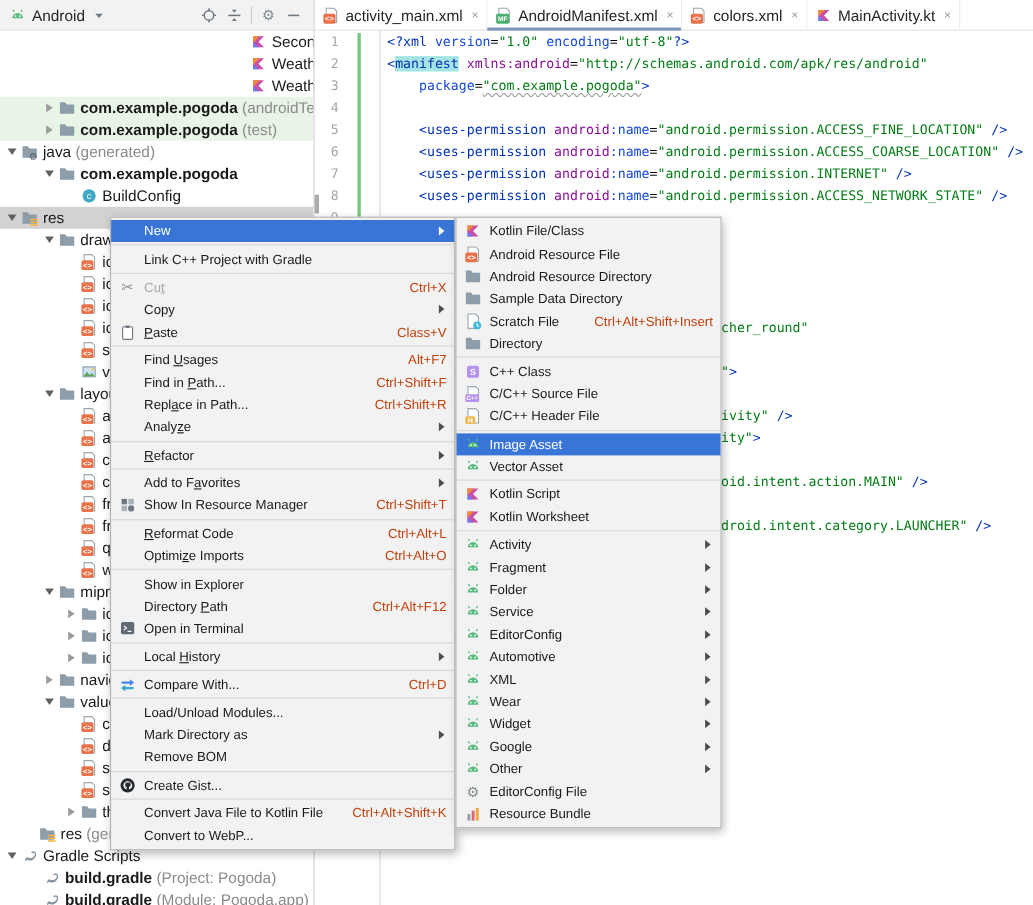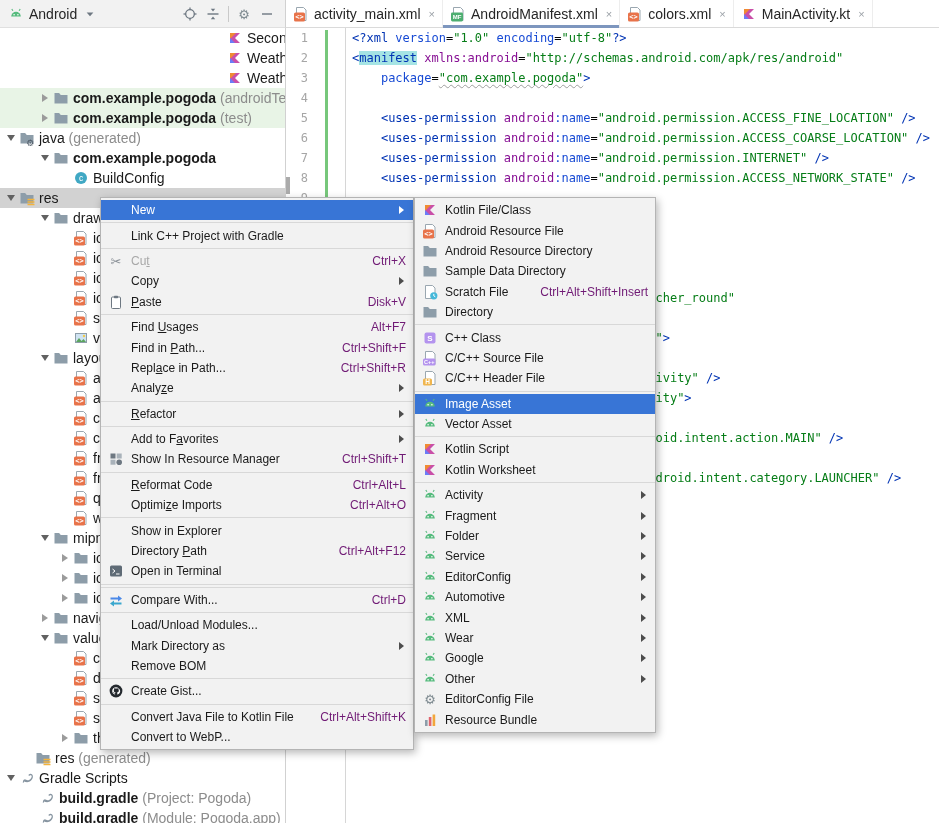--- a/index.html
+++ b/index.html
@@ -56,21 +56,21 @@
   .s-valw{color:var(--xml-val);text-decoration:underline wavy 1px #9E9E9E;text-underline-offset:2px;}
 
   
   .menu{position:absolute;background:#F2F2F2;border:1px solid #B4B4B4;box-sizing:border-box;
         box-shadow:2px 3px 8px rgba(0,0,0,.28);padding:2px 0;}
   #ctx{left:100px;top:197px;width:314px;z-index:10;}
   #sub{left:414px;top:197px;width:242px;z-index:11;}
   .mrow{height:20.4px;display:flex;align-items:center;font-size:12px;color:#1A1A1A;padding-right:7px;}
   .micon{margin-left:7px;}
   .mlabel{margin-left:7px;white-space:nowrap;}
-  .msc{margin-left:auto;color:#701a75;font-size:12px;white-space:nowrap;}
+  .msc{margin-left:auto;color:#c2410c;font-size:12px;white-space:nowrap;}
   .marr{width:0;height:0;border-top:4px solid transparent;border-bottom:4px solid transparent;
         border-left:5px solid #4D4D4D;margin-left:auto;margin-right:2px;flex:none;}
   .mrow.sel{background:var(--accent);color:#fff;}
   .mrow.sel .marr{border-left-color:#fff;}
   .mrow.dis{color:#A8A8A8;}
   .msep{height:1px;background:#D8D8D8;margin:2px 0;}
 </style>
 </head>
 <body>
 
@@ -718,21 +718,21 @@
       <span class="marr"></span>
     </div>
     <div class="mrow">
       <span class="icn micon">
         <svg width="16" height="16" viewBox="0 0 16 16">
           <rect x="3.5" y="3" width="9" height="11.5" rx="1" fill="#fff" stroke="#6E7882"></rect>
           <rect x="6" y="1.8" width="4" height="2.4" rx=".6" fill="#6E7882"></rect>
         </svg>
       </span>
       <span class="mlabel"><u>P</u>aste</span>
-      <span class="msc">Disk+V</span>
+      <span class="msc">Class+V</span>
     </div>
     <div class="msep"></div>
     <div class="mrow">
       <span class="icn micon"></span>
       <span class="mlabel">Find <u>U</u>sages</span>
       <span class="msc">Alt+F7</span>
     </div>
     <div class="mrow">
       <span class="icn micon"></span>
       <span class="mlabel">Find in <u>P</u>ath...</span>
@@ -797,20 +797,25 @@
       <span class="icn micon">
         <svg width="16" height="16" viewBox="0 0 16 16">
           <rect x="2" y="2.5" width="12" height="11" rx="1.5" fill="#5F6B76"></rect>
           <path d="M4.5 6l2.5 2-2.5 2" stroke="#fff" fill="none"></path>
           <line x1="8" y1="11" x2="11.5" y2="11" stroke="#fff"></line>
         </svg>
       </span>
       <span class="mlabel">Open in Terminal</span>
     </div>
     <div class="msep"></div>
+    <div class="mrow">
+      <span class="icn micon"></span>
+      <span class="mlabel">Local <u>H</u>istory</span>
+      <span class="marr"></span>
+    </div>
     <div class="msep"></div>
     <div class="mrow">
       <span class="icn micon">
         <svg width="16" height="16" viewBox="0 0 16 16">
           <path d="M2.5 5.5h7.5V3.4L14 6.5l-4 3.1V7.5H2.5z" fill="#4A88E8"></path>
           <path d="M13.5 10.5H6V8.4L2 11.5l4 3.1v-2.1h7.5z" fill="#3AA7CE"></path>
         </svg>
       </span>
       <span class="mlabel">Compare With...</span>
       <span class="msc">Ctrl+D</span>
@@ -1090,20 +1095,33 @@
     <div class="mrow">
       <span class="icn micon">
         <svg width="16" height="16" viewBox="0 0 16 16">
           <path d="M3.2 10.6a4.8 4.8 0 0 1 9.6 0z" fill="#57BB7E"></path>
           <line x1="4.9" y1="4.8" x2="3.8" y2="3" stroke="#57BB7E" stroke-width="1.1"></line>
           <line x1="11.1" y1="4.8" x2="12.2" y2="3" stroke="#57BB7E" stroke-width="1.1"></line>
           <circle cx="6.1" cy="8.7" r=".8" fill="#fff"></circle>
           <circle cx="9.9" cy="8.7" r=".8" fill="#fff"></circle>
         </svg>
       </span>
+      <span class="mlabel">Widget</span>
+      <span class="marr"></span>
+    </div>
+    <div class="mrow">
+      <span class="icn micon">
+        <svg width="16" height="16" viewBox="0 0 16 16">
+          <path d="M3.2 10.6a4.8 4.8 0 0 1 9.6 0z" fill="#57BB7E"></path>
+          <line x1="4.9" y1="4.8" x2="3.8" y2="3" stroke="#57BB7E" stroke-width="1.1"></line>
+          <line x1="11.1" y1="4.8" x2="12.2" y2="3" stroke="#57BB7E" stroke-width="1.1"></line>
+          <circle cx="6.1" cy="8.7" r=".8" fill="#fff"></circle>
+          <circle cx="9.9" cy="8.7" r=".8" fill="#fff"></circle>
+        </svg>
+      </span>
       <span class="mlabel">Google</span>
       <span class="marr"></span>
     </div>
     <div class="mrow">
       <span class="icn micon">
         <svg width="16" height="16" viewBox="0 0 16 16">
           <path d="M3.2 10.6a4.8 4.8 0 0 1 9.6 0z" fill="#57BB7E"></path>
           <line x1="4.9" y1="4.8" x2="3.8" y2="3" stroke="#57BB7E" stroke-width="1.1"></line>
           <line x1="11.1" y1="4.8" x2="12.2" y2="3" stroke="#57BB7E" stroke-width="1.1"></line>
           <circle cx="6.1" cy="8.7" r=".8" fill="#fff"></circle>

